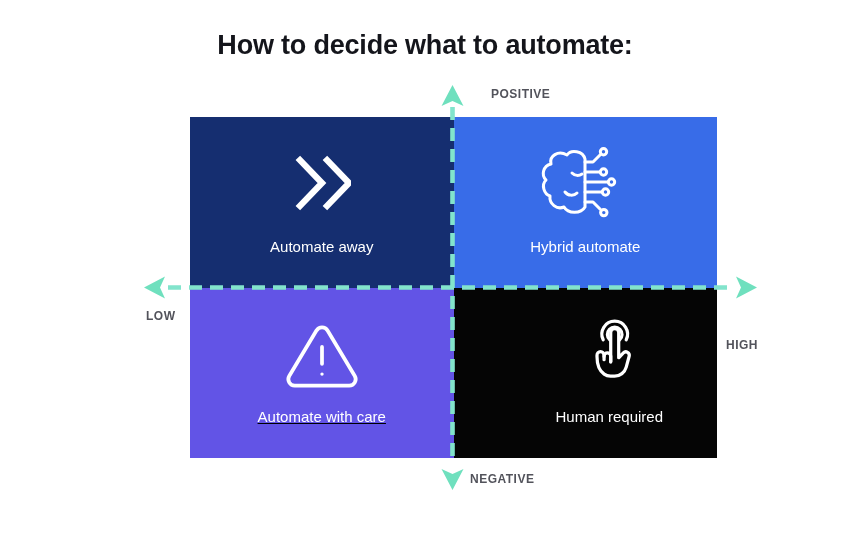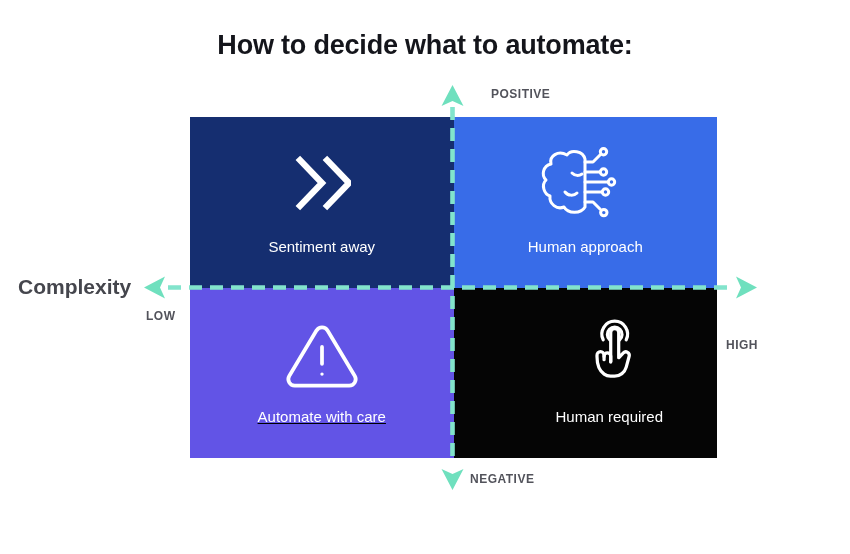--- a/index.html
+++ b/index.html
@@ -42,42 +42,42 @@
 
   <div class="matrix">
 
     <div class="cell" style="background-color: rgb(21, 46, 112);">
       <div class="icon-box">
         <svg class="ic" width="58" height="62" viewBox="0 0 60 64" fill="none" stroke="#ffffff" stroke-width="6.5" stroke-linecap="butt" stroke-linejoin="miter">
           <polyline points="5,6 30,32 5,58"></polyline>
           <polyline points="33,6 58,32 33,58"></polyline>
         </svg>
       </div>
-      <div class="cell-label">Sentiment away</div>
+      <div class="cell-label">Automate away</div>
     </div>
 
     <div class="cell" style="background-color: rgb(56, 108, 232);">
       <div class="icon-box">
         <svg class="ic" width="92" height="76" viewBox="0 0 92 76" fill="none" stroke="#ffffff" stroke-width="3" stroke-linecap="round" stroke-linejoin="round">
           <path d="M46 14 C44 6 32 4 28 10 C19 5 10 11 12 19 C4 21 2 30 7 35 C2 40 5 49 11 51 C10 59 18 65 25 62 C29 69 42 69 46 62 Z"></path>
           <path d="M33 28 C36 31 40 31 43 29"></path>
           <path d="M26 47 C29 51 35 51 38 48"></path>
           <path d="M46 17 L54 17 L61 10"></path>
           <circle cx="64.5" cy="6.8" r="3.2"></circle>
           <path d="M46 27 L60 27"></path>
           <circle cx="64.5" cy="27" r="3.2"></circle>
           <path d="M46 37 L68 37"></path>
           <circle cx="72.5" cy="37" r="3.2"></circle>
           <path d="M46 47 L62 47"></path>
           <circle cx="66.5" cy="47" r="3.2"></circle>
           <path d="M46 57 L54 57 L61 64"></path>
           <circle cx="64.8" cy="67.6" r="3.2"></circle>
         </svg>
       </div>
-      <div class="cell-label">Human approach</div>
+      <div class="cell-label">Hybrid automate</div>
     </div>
 
     <div class="cell" style="background-color: rgb(98, 84, 230); text-decoration: underline;">
       <div class="icon-box">
         <svg class="ic" width="78" height="70" viewBox="0 0 64 58" fill="none" stroke="#ffffff" stroke-width="3.1" stroke-linecap="round" stroke-linejoin="round">
           <path d="M27.4 10.3 L4.85 48 a5.3 5.3 0 0 0 4.56 8 h45.2 a5.3 5.3 0 0 0 4.56 -8 L36.6 10.3 a5.3 5.3 0 0 0 -9.1 0 z"></path>
           <line x1="32" y1="24" x2="32" y2="38"></line>
           <circle cx="32" cy="46.5" r="1.4" fill="#ffffff" stroke="none"></circle>
         </svg>
       </div>
@@ -105,15 +105,14 @@
     <polygon points="757,287.5 736,276.5 741,287.5 736,298.5" style="fill: rgb(111, 224, 190);"></polygon>
     <polygon points="452.5,85 441.5,106 452.5,101 463.5,106" style="fill: rgb(111, 224, 190);"></polygon>
     <polygon points="452.5,490 441.5,469 452.5,474 463.5,469" style="fill: rgb(111, 224, 190);"></polygon>
   </svg>
 
   <div class="tick-label" style="left:467px;top:87px;padding-left:24px;">POSITIVE</div>
   <div class="tick-label" style="left:470px;top:472px;">NEGATIVE</div>
   <div class="tick-label" style="left:146px;top:309px;">LOW</div>
   <div class="tick-label" style="left:726px;top:304px;margin-top:34px;">HIGH</div>
 
-  <div class="axis-name complexity">Complexity</div>
 
 </div>
 
 </body></html>

